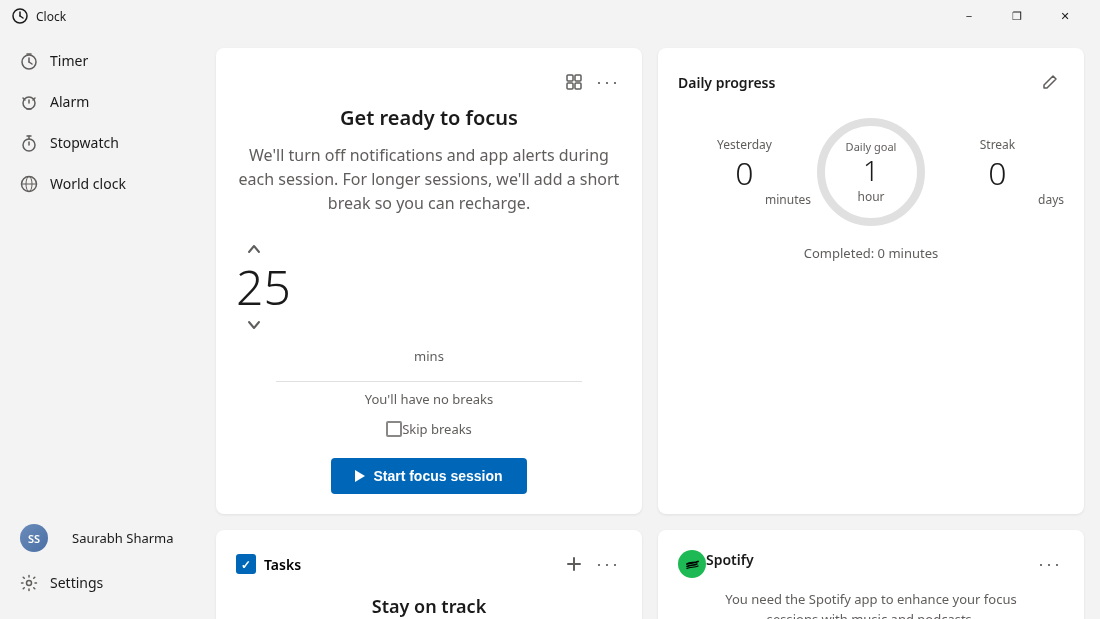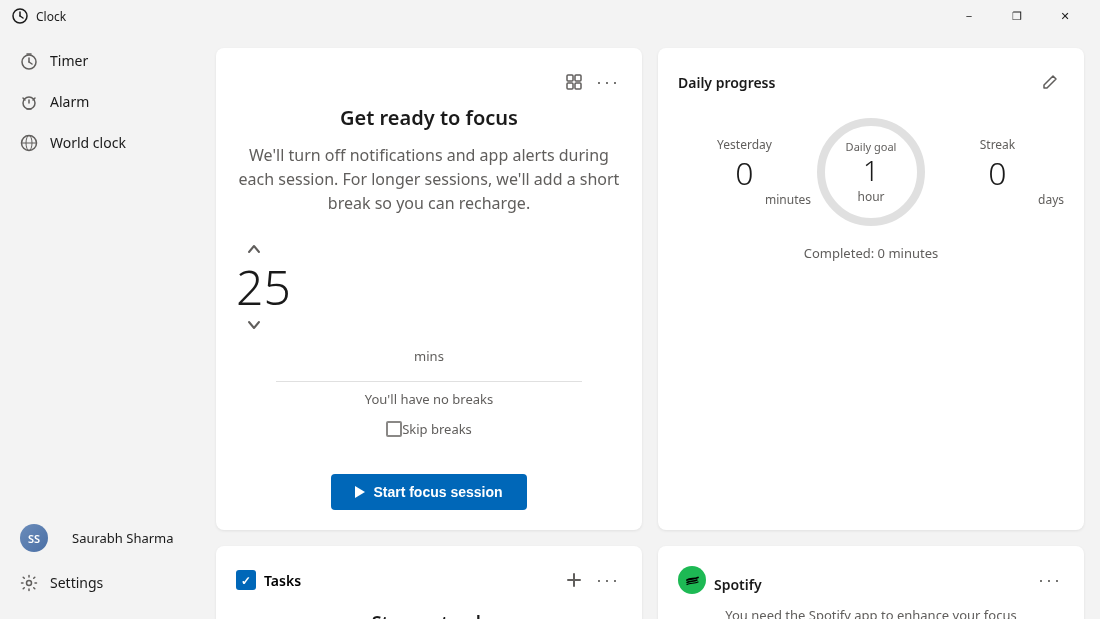--- a/index.html
+++ b/index.html
@@ -230,21 +230,21 @@
     }
     .no-breaks-text {
       font-size: 13px;
       color: #605e5c;
       margin-bottom: 12px;
     }
     .skip-breaks {
       display: flex;
       align-items: center;
       justify-content: center;
-      margin-bottom: 36px;
+      margin-bottom: 20px;
     }
     .checkbox {
       width: 16px;
       height: 16px;
       border: 2px solid #8a8886;
       border-radius: 2px;
       background: white;
       cursor: pointer;
       flex-shrink: 0;
     }
@@ -399,22 +399,21 @@
     }
     .spotify-header {
       display: flex;
       justify-content: space-between;
       align-items: center;
       margin-bottom: 12px;
       text-align: left;
     }
     .spotify-logo {
       display: flex;
-      align-items: flex-end;
-      gap: 8px;
+      align-items: flex-start;
     }
     .spotify-circle {
       width: 28px;
       height: 28px;
       background: #1DB954;
       border-radius: 50%;
       display: flex;
       align-items: center;
       justify-content: center;
     }
@@ -474,20 +473,31 @@
       <span class="icon">
         <svg width="18" height="18" viewBox="0 0 18 18" fill="none">
           <circle cx="9" cy="10" r="6" stroke="#605e5c" stroke-width="1.5"></circle>
           <line x1="9" y1="7" x2="9" y2="10" stroke="#605e5c" stroke-width="1.5" stroke-linecap="round"></line>
           <path d="M3 5 L5 7" stroke="#605e5c" stroke-width="1.5" stroke-linecap="round"></path>
           <path d="M15 5 L13 7" stroke="#605e5c" stroke-width="1.5" stroke-linecap="round"></path>
           <path d="M7 16 L11 16" stroke="#605e5c" stroke-width="1.5" stroke-linecap="round"></path>
         </svg>
       </span>
       <span>Alarm</span>
+    </div>
+    <div class="sidebar-item">
+      <span class="icon">
+        <svg width="18" height="18" viewBox="0 0 18 18" fill="none">
+          <circle cx="9" cy="11" r="6" stroke="#605e5c" stroke-width="1.5"></circle>
+          <line x1="9" y1="8" x2="9" y2="11" stroke="#605e5c" stroke-width="1.5" stroke-linecap="round"></line>
+          <line x1="7" y1="2" x2="11" y2="2" stroke="#605e5c" stroke-width="1.5" stroke-linecap="round"></line>
+          <line x1="9" y1="2" x2="9" y2="5" stroke="#605e5c" stroke-width="1.5" stroke-linecap="round"></line>
+        </svg>
+      </span>
+      <span>Stopwatch</span>
     </div>
     <div class="sidebar-item">
       <span class="icon">
         <svg width="18" height="18" viewBox="0 0 18 18" fill="none">
           <circle cx="9" cy="9" r="7.5" stroke="#605e5c" stroke-width="1.5"></circle>
           <ellipse cx="9" cy="9" rx="3" ry="7.5" stroke="#605e5c" stroke-width="1"></ellipse>
           <line x1="1.5" y1="9" x2="16.5" y2="9" stroke="#605e5c" stroke-width="1"></line>
         </svg>
       </span>
       <span>World clock</span>

